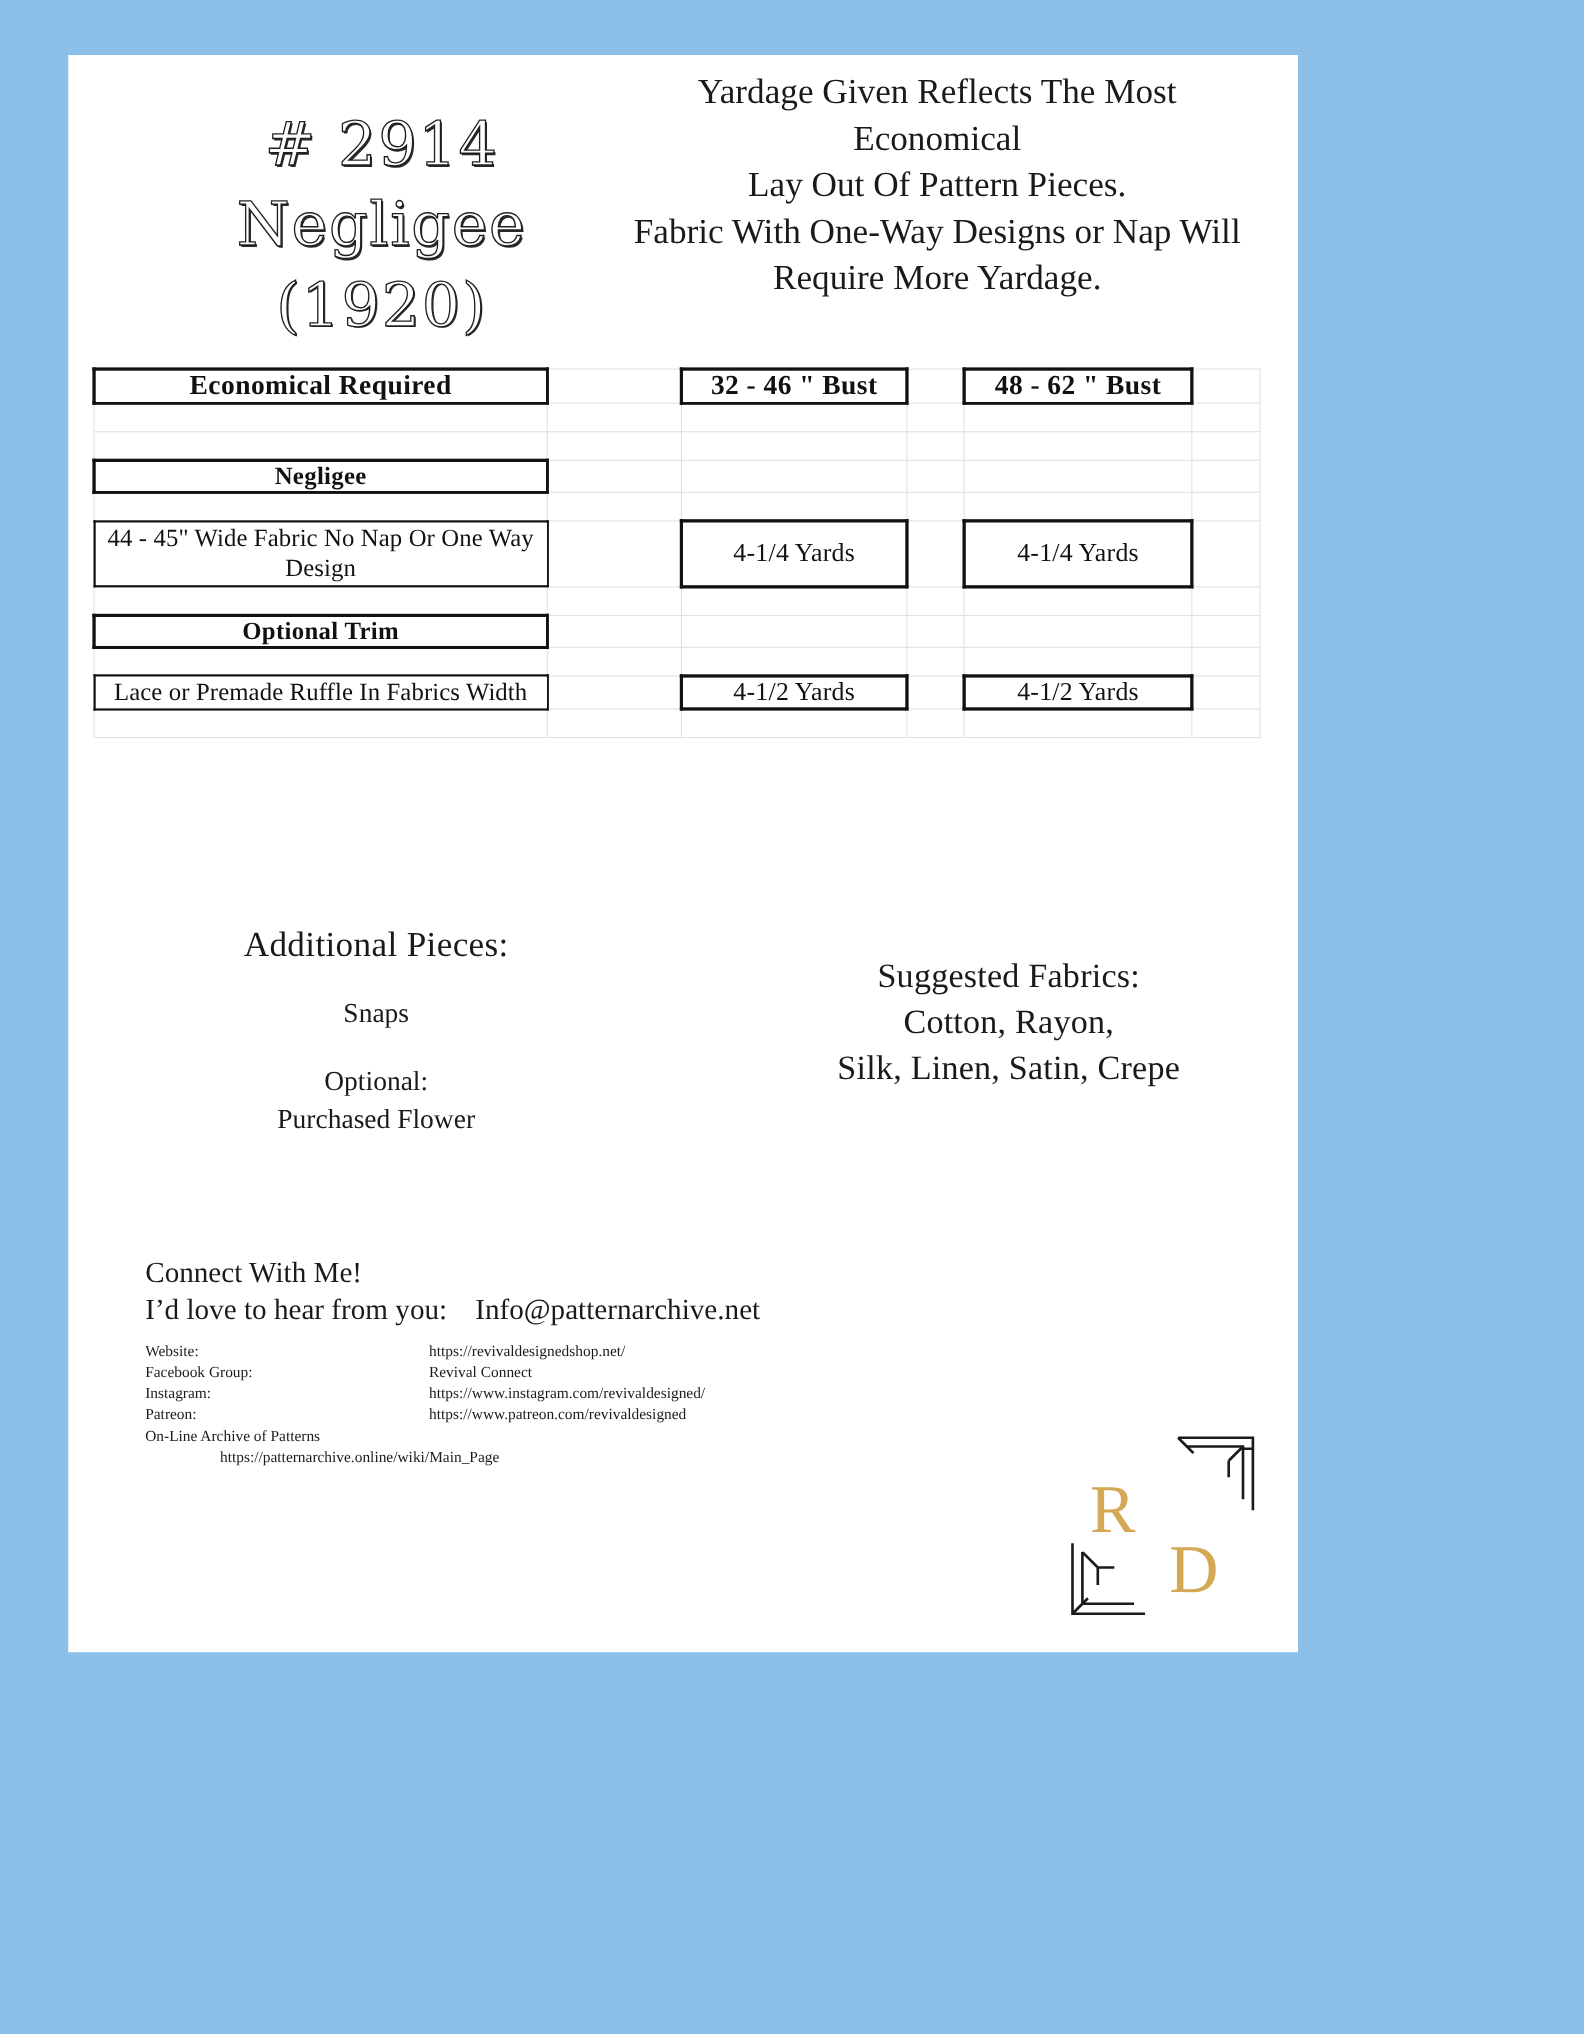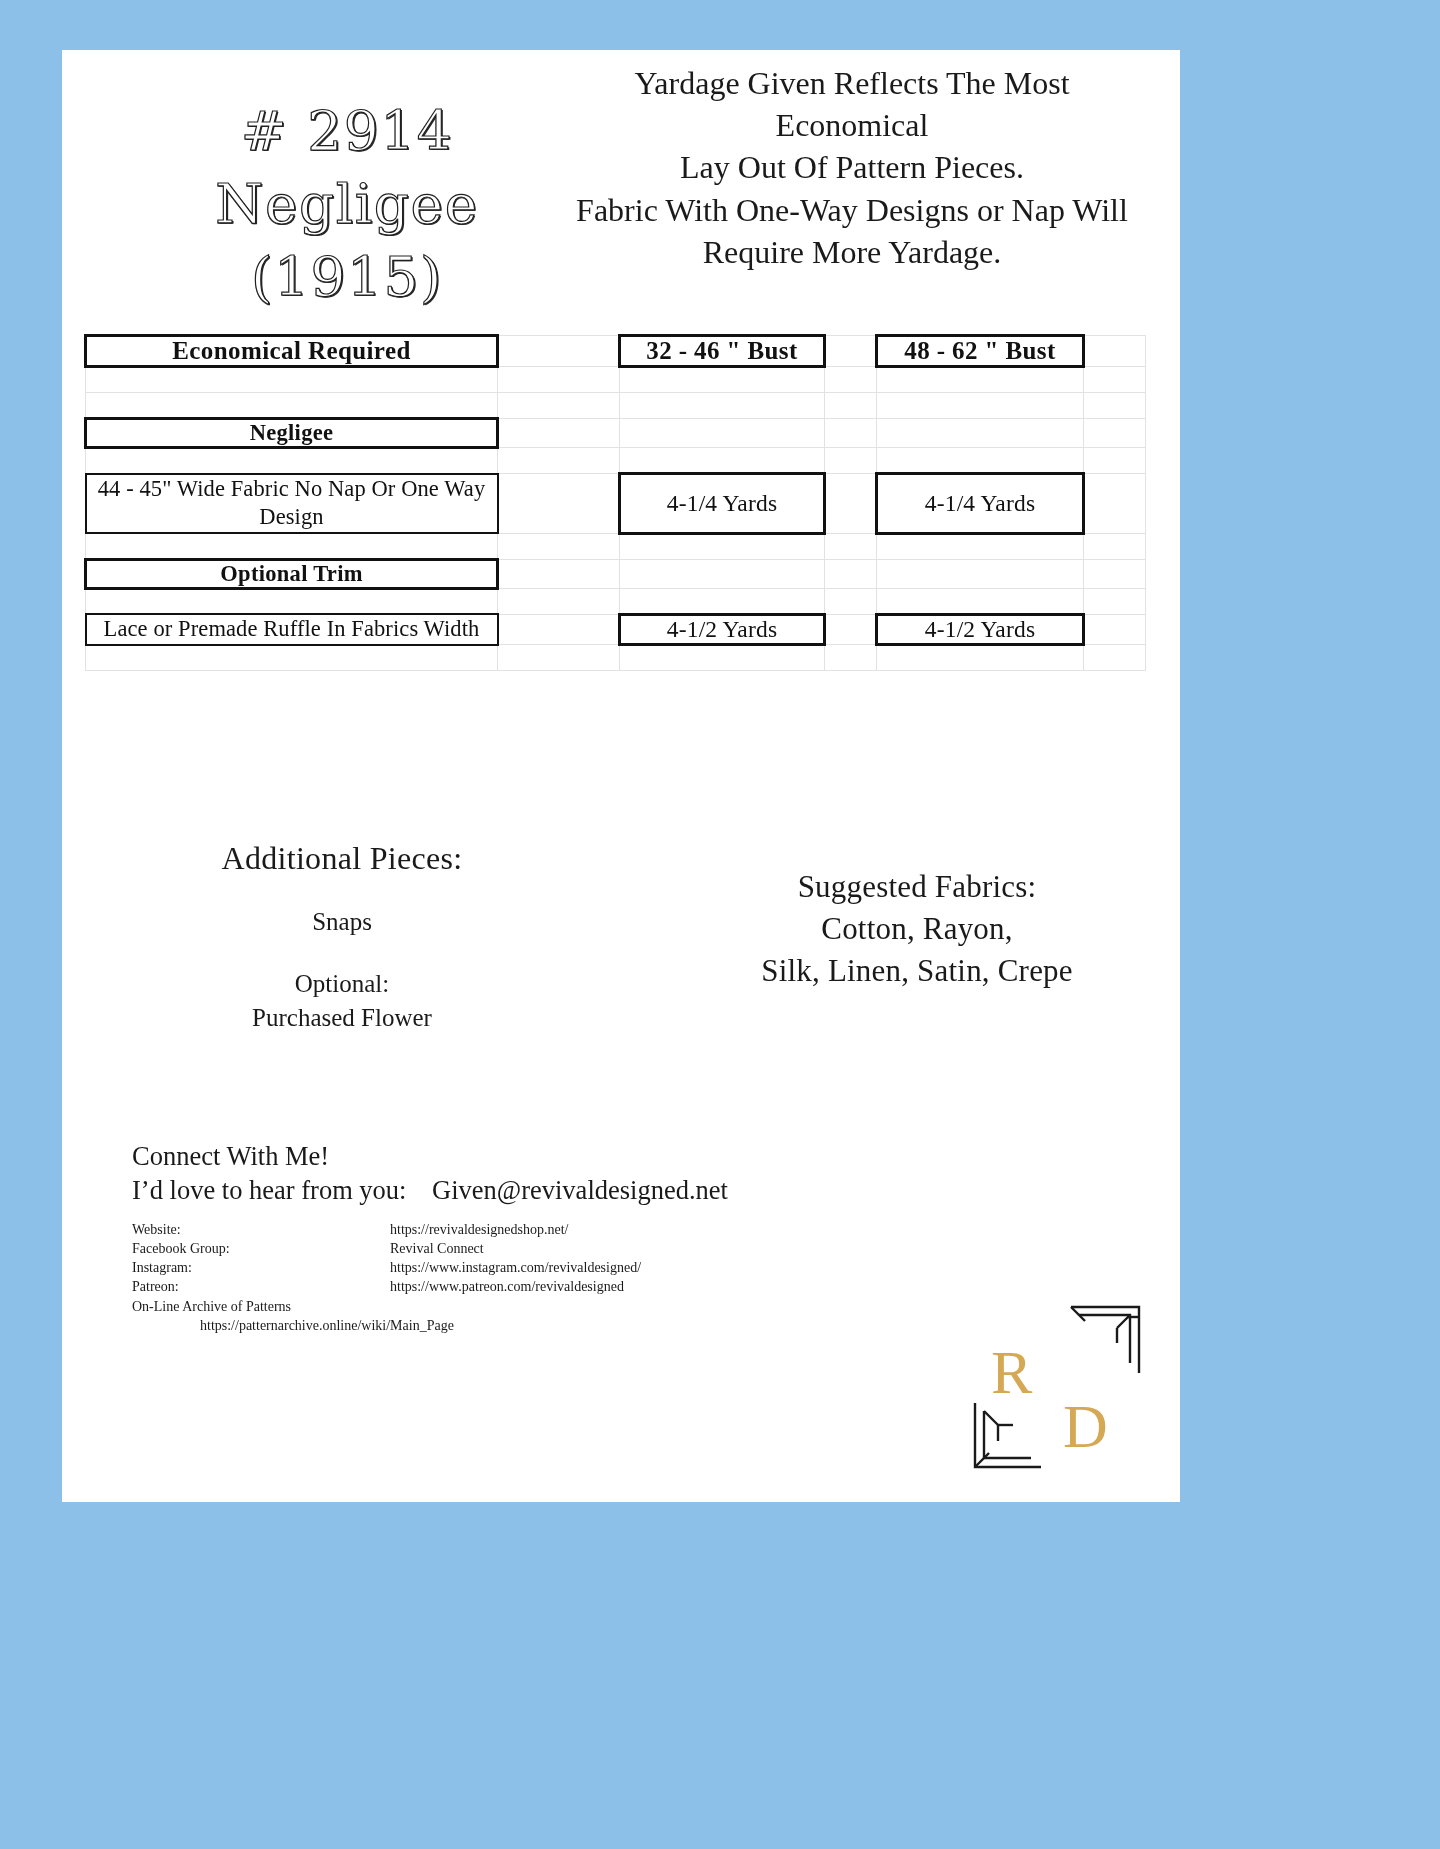--- a/index.html
+++ b/index.html
@@ -215,21 +215,21 @@
 </head>
 <body>
 
 <div class="page-frame">
 
   <div class="header-row">
 
     <div class="title-block">
       <div class="title-line"># 2914</div>
       <div class="title-line">Negligee</div>
-      <div class="title-line">(1915)</div>
+      <div class="title-line">(1920)</div>
     </div>
 
     <div class="yardage-note">
       <div>Yardage Given Reflects The Most Economical</div>
       <div>Lay Out Of Pattern Pieces.</div>
       <div>Fabric With One-Way Designs or Nap Will</div>
       <div>Require More Yardage.</div>
     </div>
 
   </div>
@@ -362,21 +362,21 @@
     </div>
 
   </div>
 
   <div class="contact">
 
     <div class="connect-line">Connect With Me!</div>
 
     <div class="email-row">
       <div class="lbl">I’d love to hear from you:</div>
-      <div class="val">Given@revivaldesigned.net</div>
+      <div class="val">Info@patternarchive.net</div>
     </div>
 
     <div class="links">
 
       <div class="link-row">
         <div class="lbl">Website:</div>
         <div class="val">https://revivaldesignedshop.net/</div>
       </div>
 
       <div class="link-row">

